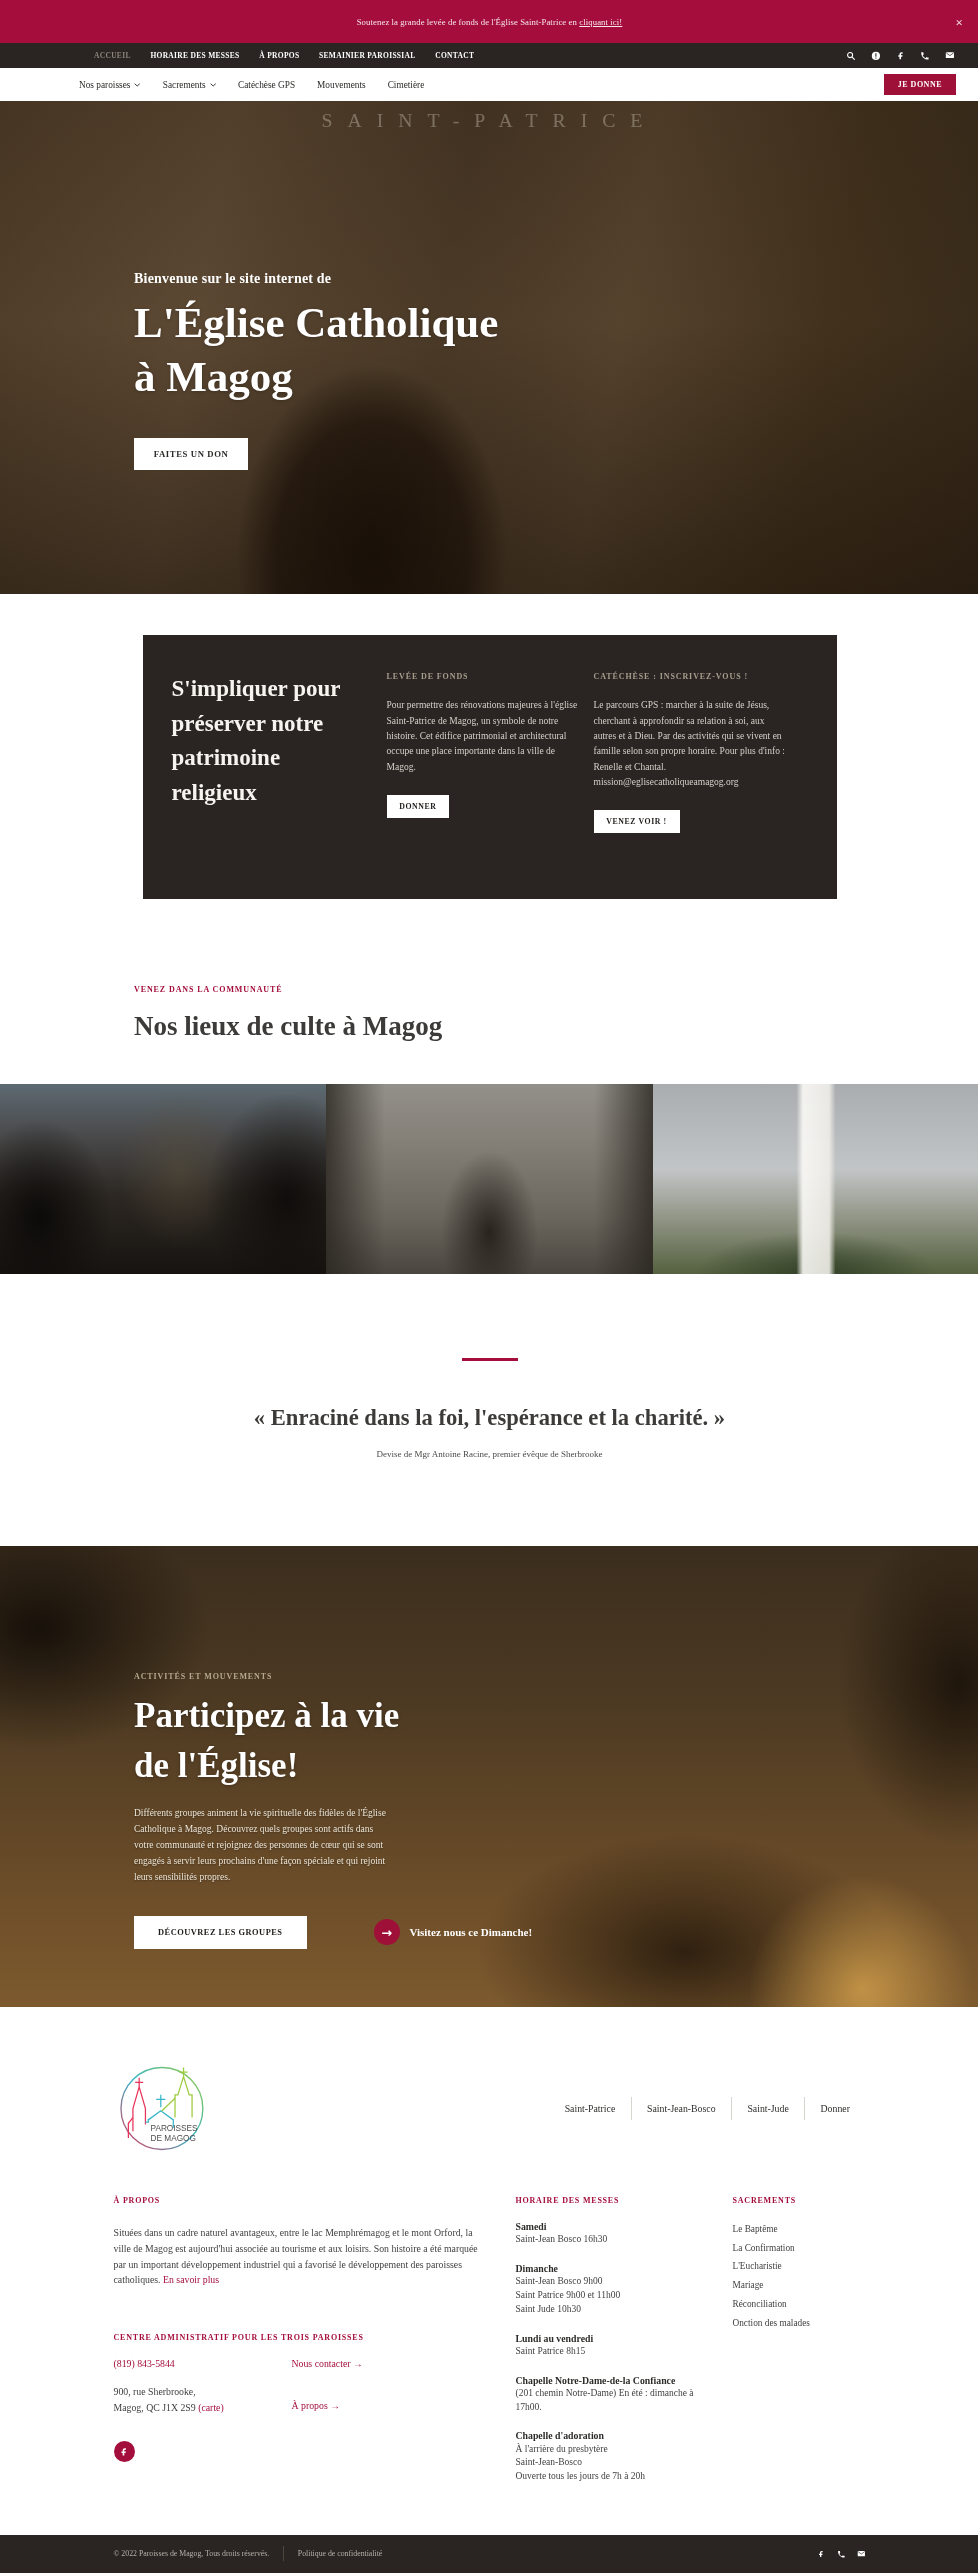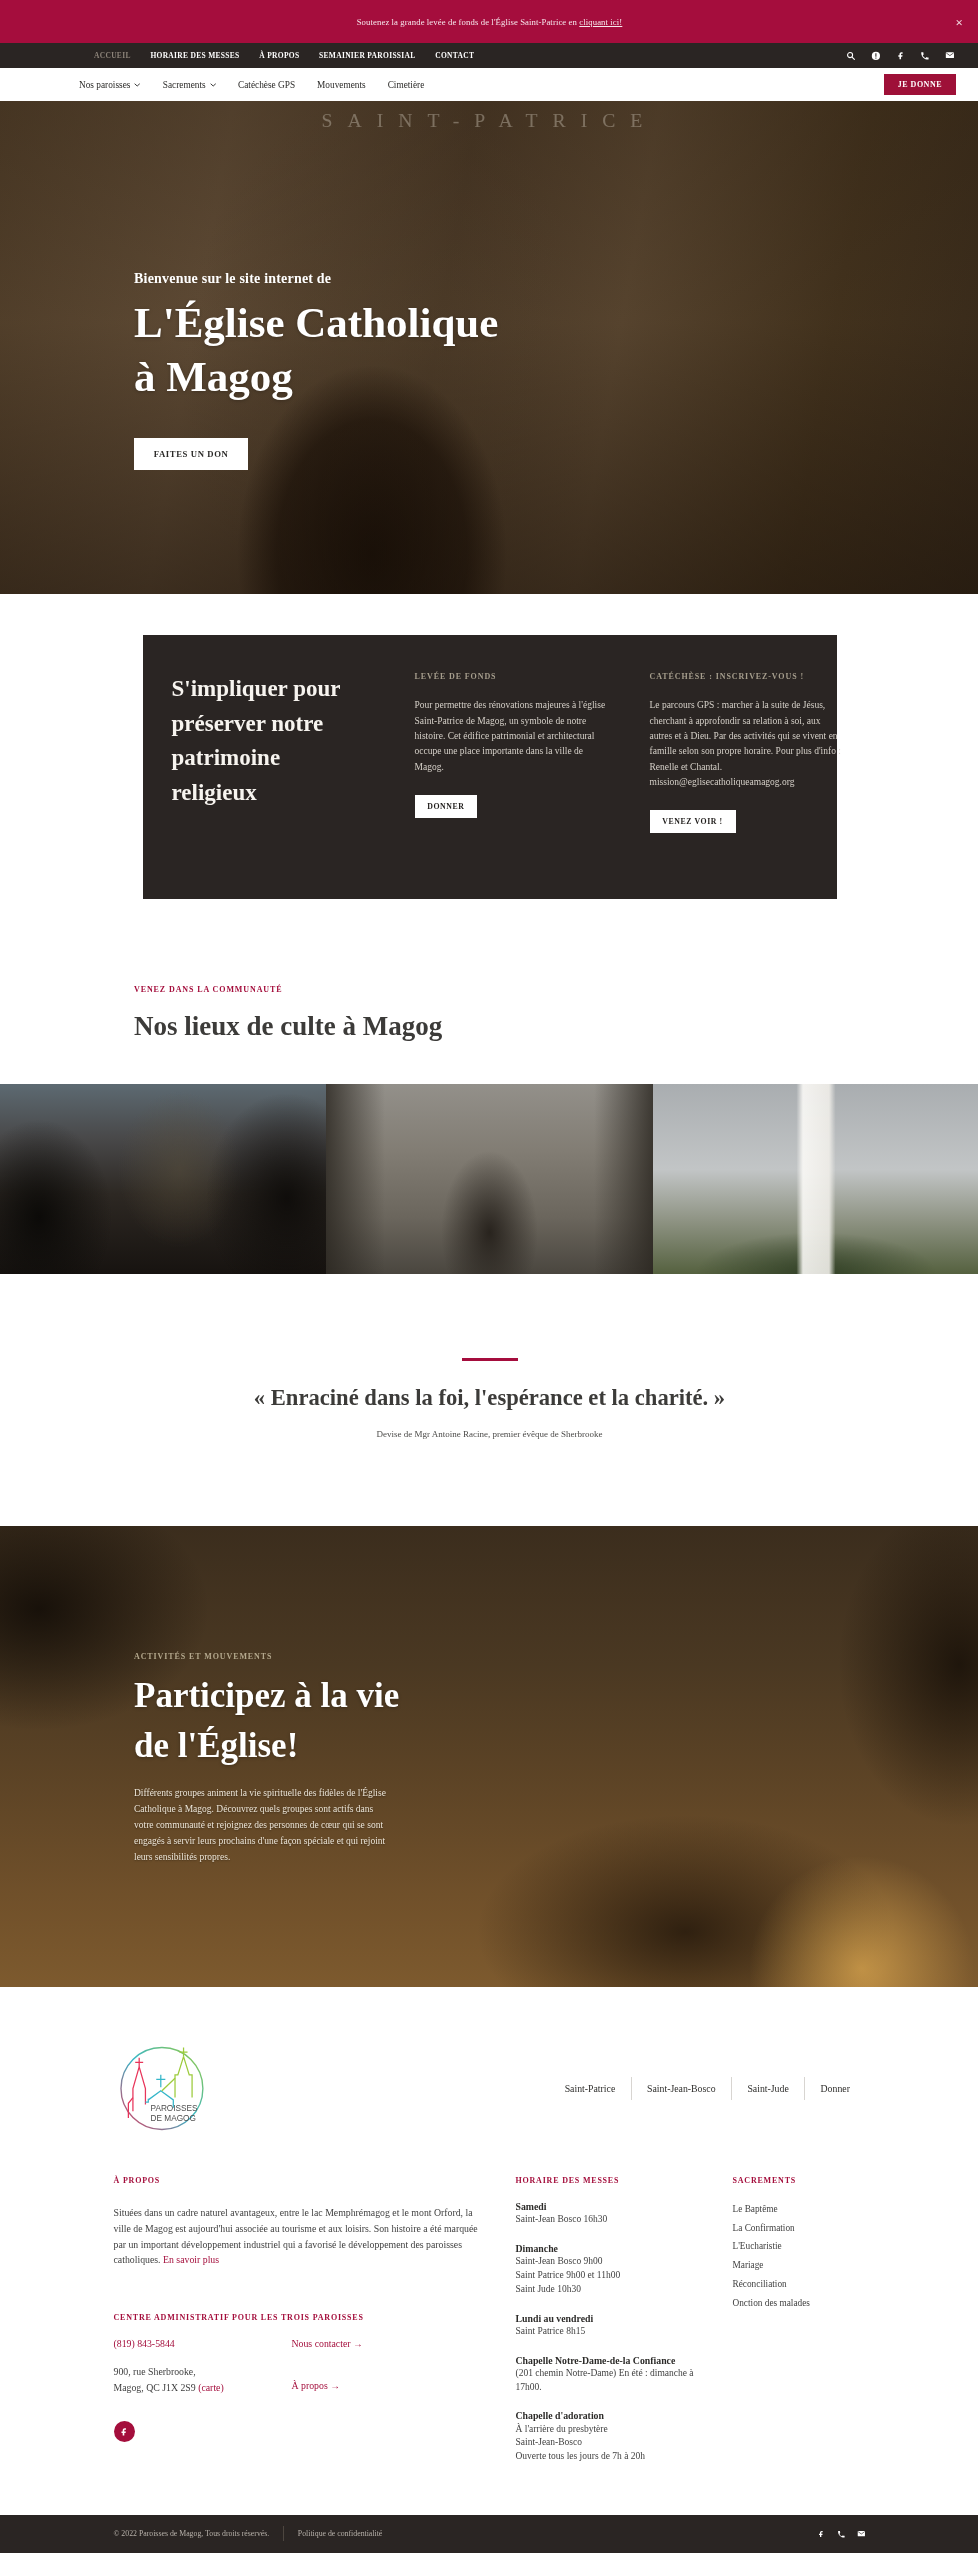--- a/index.html
+++ b/index.html
@@ -83,21 +83,21 @@
   }
   .hero-cta{
     display:inline-block;margin-top:34px;background:#ffffff;color:#2b2a28;
     font-size:8.7px;font-weight:700;letter-spacing:0.6px;padding:11px 19.7px;
     border:none;cursor:pointer;font-family:"Liberation Serif","DejaVu Serif",serif;
   }
   
   .involve-wrap{background:#ffffff;padding-top:41px;}
   .involve-card{
     width:694px;margin:0 auto;background:var(--dark-bg);
-    display:grid;grid-template-columns:199px 191px 194px;gap:44px;
+    display:grid;grid-template-columns:199px 191px 194px;gap:16px;
     padding:37px 26px 37px 29px;min-height:264px;
   }
   .involve-title{color:#f7f4ef;font-size:23px;line-height:1.5;font-weight:700;}
   .card-label{
     font-size:8px;font-weight:700;letter-spacing:0.9px;color:var(--beige);
   }
   .card-col p{
     margin-top:17.3px;color:#d6d1c9;font-size:9.5px;line-height:1.62;
   }
   .card-btn{
@@ -126,21 +126,21 @@
   }
   .wimg-3{
     background:
       linear-gradient(90deg, transparent 44%, rgba(250,249,246,.9) 46%, rgba(240,238,233,.9) 54%, transparent 56%),
       radial-gradient(ellipse 150px 52px at 50% 100%, rgba(45,60,35,.9), transparent 80%),
       linear-gradient(180deg,#a9adb0 0%,#c2c5c6 45%,#8e9383 72%,#55613f 100%);
   }
   
   .quote-sec{padding:84px 0 87px 0;text-align:center;}
   .quote-divider{width:56px;height:2.3px;background:var(--accent);margin:0 auto;}
-  .quote-text{font-size:22.6px;font-weight:700;color:#3c3b39;margin-top:24px;}
+  .quote-text{font-size:22.6px;font-weight:700;color:#3c3b39;margin-top:44px;}
   .quote-caption{font-size:9px;color:#4c4b49;margin-top:18.5px;}
   
   .participate{
     min-height:461px;position:relative;overflow:hidden;
     background:
       radial-gradient(circle 150px at 88% 96%, rgba(255,196,92,.55), transparent 75%),
       radial-gradient(ellipse 243px 173px at 4% 18%, rgba(16,11,6,.85), transparent 70%),
       radial-gradient(ellipse 289px 162px at 70% 88%, rgba(24,15,7,.75), transparent 72%),
       radial-gradient(ellipse 173px 231px at 98% 30%, rgba(20,13,6,.8), transparent 70%),
       linear-gradient(180deg,#3b2d1d 0%,#4a3822 30%,#5f4526 58%,#70502a 80%,#7d5a2e 100%);
@@ -337,20 +337,27 @@
 </section>
 
 <section class="participate">
   <div class="participate-inner">
     <div class="participate-label">ACTIVITÉS ET MOUVEMENTS</div>
     <h2>
       <span>Participez à la vie</span><br>
       <span>de l'Église!</span>
     </h2>
     <p>Différents groupes animent la vie spirituelle des fidèles de l'Église Catholique à Magog. Découvrez quels groupes sont actifs dans votre communauté et rejoignez des personnes de cœur qui se sont engagés à servir leurs prochains d'une façon spéciale et qui rejoint leurs sensibilités propres.</p>
+    <div class="participate-row">
+      <button class="participate-btn">DÉCOUVREZ LES GROUPES</button>
+      <div class="visit-cta">
+        <span class="visit-circle">→</span>
+        <span class="visit-text">Visitez nous ce Dimanche!</span>
+      </div>
+    </div>
   </div>
 </section>
 
 <footer class="footer">
   <div class="footer-inner">
     <div class="footer-top">
       <div class="footer-logo">
         <svg width="97" height="91" viewBox="0 0 170 160">
           <defs>
             <linearGradient id="lgrad" x1="0" y1="1" x2="1" y2="0">

